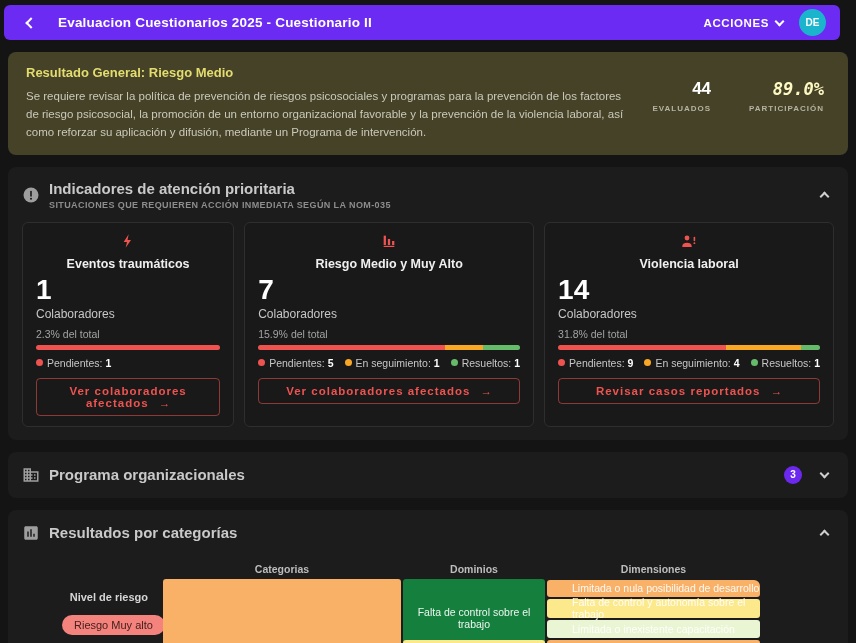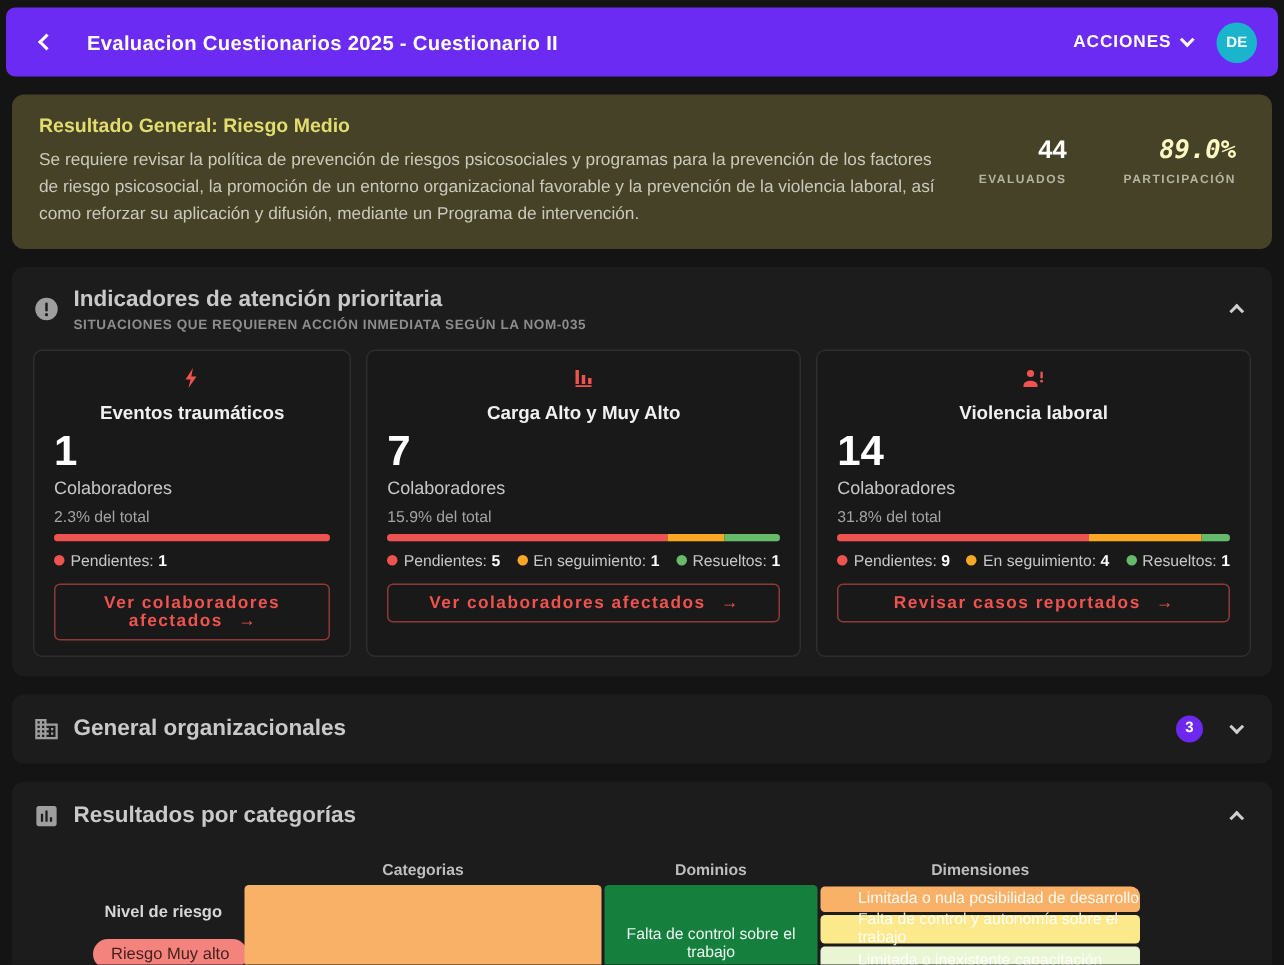--- a/index.html
+++ b/index.html
@@ -4,21 +4,21 @@
 <style>
   * { margin:0; padding:0; box-sizing:border-box; }
   html,body { width:856px; height:643px; overflow:hidden; }
   body {
     background:#141414;
     font-family:"Liberation Sans","DejaVu Sans",sans-serif;
     color:#e0e0e0;
   }
   
   .appbar {
-    margin:5px 4px 0 4px; height:46px; border-radius:6px;
+    margin:5px 16px 0 4px; height:35px; border-radius:6px;
     background:#6c2bf2; display:flex; align-items:center; padding:0 14px;
   }
   .chev { display:inline-block; width:7px; height:7px;
     border-right:2px solid #fff; border-bottom:2px solid #fff; }
   .chev.left  { transform:rotate(135deg); width:8px; height:8px; }
   .chev.down  { transform:rotate(45deg); margin-top:-3px; }
   .chev.up    { transform:rotate(-135deg); margin-top:3px; }
   .chev.gray  { border-color:#cfcfcf; }
   .appbar .back { width:26px; height:26px; display:flex; align-items:center; justify-content:center; cursor:pointer; }
   .appbar .title { color:#fff; font-weight:bold; font-size:13.5px; margin-left:14px; letter-spacing:0.2px; }
@@ -163,21 +163,21 @@
     </div>
 
     <div class="pcard">
       <div class="head">
         <svg viewBox="0 0 24 24" fill="#ef5350">
           <rect x="4" y="4" width="3.4" height="14"></rect>
             <rect x="10.3" y="9" width="3.4" height="9"></rect>
             <rect x="16.6" y="12" width="3.4" height="6"></rect>
             <rect x="4" y="19.2" width="16" height="1.8"></rect>
         </svg>
-        <span class="t">Carga Alto y Muy Alto</span>
+        <span class="t">Riesgo Medio y Muy Alto</span>
       </div>
       <div class="num">7</div>
       <div class="unit">Colaboradores</div>
       <div class="pct">15.9% del total</div>
       <div class="pbar">
         <div class="seg" style="background-color: rgb(239, 83, 80); width: 71.4%;"></div>
         <div class="seg" style="background-color: rgb(249, 168, 37); width: 14.3%;"></div>
         <div class="seg" style="background-color: rgb(102, 187, 106); width: 14.3%;"></div>
       </div>
       <div class="plegend">
@@ -245,21 +245,21 @@
     </div>
 
   </div>
 </div>
 
 <div class="section">
   <div class="sec-head">
     <svg class="icon" viewBox="0 0 24 24" fill="#9e9e9e">
       <path d="M12 7V3H2v18h20V7H12zM6 19H4v-2h2v2zm0-4H4v-2h2v2zm0-4H4V9h2v2zm0-4H4V5h2v2zm4 12H8v-2h2v2zm0-4H8v-2h2v2zm0-4H8V9h2v2zm0-4H8V5h2v2zm10 12h-8v-2h2v-2h-2v-2h2v-2h-2V9h8v10zm-2-8h-2v2h2v-2zm0 4h-2v2h2v-2z"></path>
     </svg>
-    <div class="sec-title">General organizacionales</div>
+    <div class="sec-title">Programa organizacionales</div>
     <div class="grow"></div>
     <div class="badge" style="background-color: rgb(109, 40, 240);">3</div>
     <div class="chev-btn">
         <span class="chev down gray"></span>
       </div>
   </div>
 </div>
 
 <div class="section">
   <div class="sec-head">

